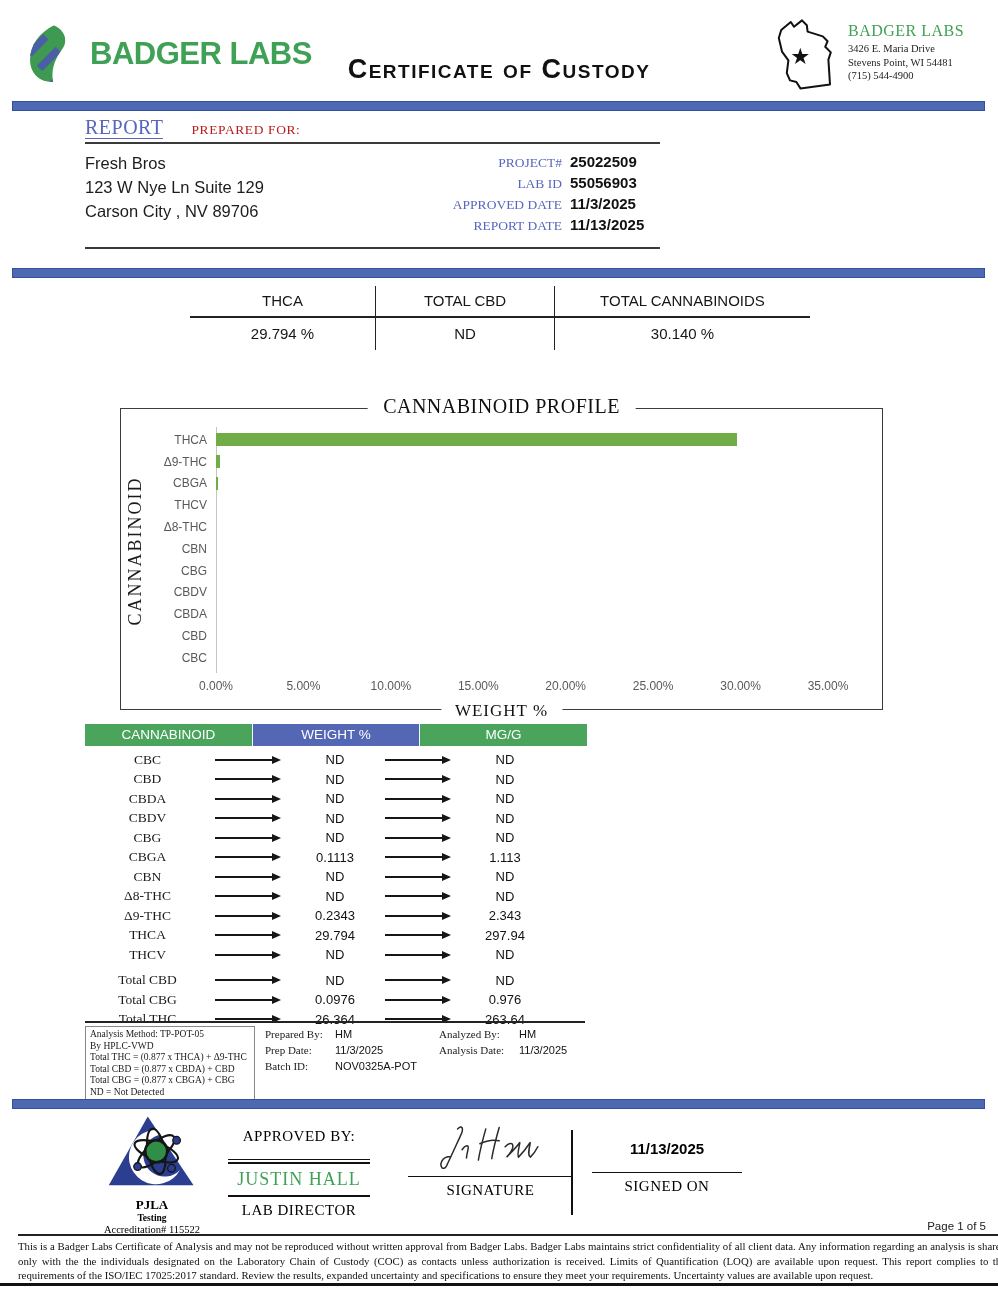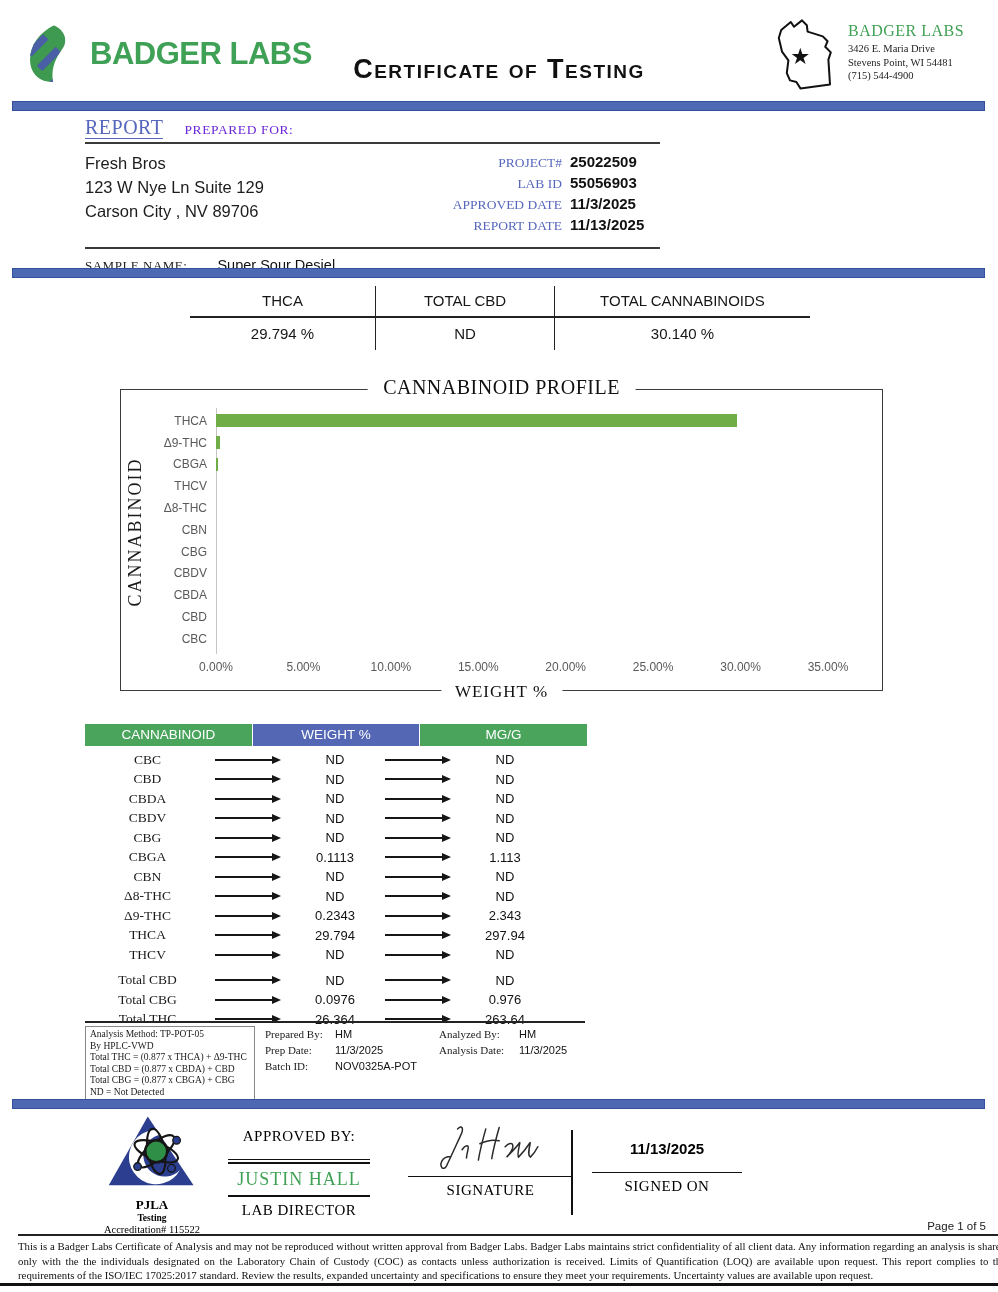--- a/index.html
+++ b/index.html
@@ -17,42 +17,42 @@
   .lab-name { font-size:16px; color:#3fa155; letter-spacing:0.5px; margin-bottom:2px; }
   .lab-addr { font-size:10.5px; color:#222; line-height:1.3; }
 
   .hbar { position:absolute; left:12px; width:973px; height:10px; border:1px solid #32509f; }
   .hbar1 { top:101px; } .hbar2 { top:268px; } .hbar3 { top:1099px; }
 
   
   .report-wrap { position:absolute; top:116px; left:85px; width:575px; }
   .rp-heading { border-bottom:2px solid #3a3a3a; padding-bottom:3px; }
   .rp-primary { font-size:20px; color:#5767bd; border-bottom:1.5px solid #5767bd; letter-spacing:0.5px; }
-  .rp-secondary { font-size:13.5px; color:#6d28d9; margin-left:17px; letter-spacing:0.6px; }
+  .rp-secondary { font-size:13.5px; color:#b91c1c; margin-left:24px; letter-spacing:0.6px; }
   .rp-body { display:flex; border-bottom:2px solid #3a3a3a; padding:8px 0 10px; }
   .client { width:300px; font-family:"Liberation Sans", sans-serif; font-size:16.5px; line-height:1.45; color:#1c1c1c; }
   .meta { flex:1; padding-top:1px; }
   .meta-row { display:flex; justify-content:flex-end; align-items:baseline; margin-bottom:3px; }
   .meta-label { font-size:13.5px; color:#5767bd; text-align:center; }
   .meta-value { font-family:"Liberation Sans", sans-serif; font-weight:bold; font-size:15px; width:90px; margin-left:8px; color:#111; }
   .sample-row { padding-top:7px; }
   .sample-label { font-size:13px; letter-spacing:0.5px; color:#222; }
   .sample-value { font-family:"Liberation Sans", sans-serif; font-size:14.5px; color:#111; margin-left:26px; }
 
   
   .summary { position:absolute; top:286px; left:190px; width:620px; font-family:"Liberation Sans", sans-serif; color:#161616; }
   .sum-row { display:flex; }
   .sum-head { border-bottom:2px solid #222; }
   .sum-cell { text-align:center; font-size:15px; }
   .c1 { width:185px; } .c2 { width:180px; border-left:1.5px solid #222; border-right:1.5px solid #222; } .c3 { width:255px; }
   .sum-head .sum-cell { height:30px; line-height:30px; }
   .sum-vals .sum-cell { height:32px; line-height:32px; }
 
   
-  .chart-frame { position:absolute; top:389px; left:120px; width:763px; height:302px; border:1.6px solid #3c3c3c; }
+  .chart-frame { position:absolute; top:408px; left:120px; width:763px; height:302px; border:1.6px solid #3c3c3c; }
   .chart-title { position:absolute; top:-14px; left:50%; transform:translateX(-50%); background:#fff; padding:0 16px; font-size:20px; letter-spacing:0.5px; color:#111; white-space:nowrap; }
   .chart-ylabel { position:absolute; left:14px; top:142px; transform:translate(-50%,-50%) rotate(-90deg); font-size:18px; letter-spacing:2px; color:#1a1a1a; white-space:nowrap; }
   .crows { position:absolute; top:20px; left:0; right:0; }
   .crow { height:21.8px; display:flex; align-items:center; }
   .clabel { width:95px; padding-right:9px; text-align:right; font-family:"Liberation Sans", sans-serif; font-size:12px; color:#595959; }
   .cbar { height:13px; }
   .axis-vline { position:absolute; left:95px; top:18px; height:246px; border-left:1px solid #c4c4c4; }
   .ticks { position:absolute; top:270px; left:95px; width:612px; height:16px; }
   .tick { position:absolute; transform:translateX(-50%); font-family:"Liberation Sans", sans-serif; font-size:12px; color:#595959; white-space:nowrap; }
   .chart-xlabel { position:absolute; bottom:-12px; left:50%; transform:translateX(-50%); background:#fff; padding:0 14px; font-size:17px; letter-spacing:1px; color:#111; white-space:nowrap; }
@@ -119,21 +119,21 @@
         <g fill="#4a5fa5">
           <polygon points="0,30 19,11 25,17 6,36"></polygon>
           <polygon points="12,46 33,25 39,31 18,52"></polygon>
           <polygon points="26,64 47,43 53,49 32,70"></polygon>
         </g>
       </g>
     </svg>
     <span class="brand-text">BADGER LABS</span>
   </div>
 
-  <div class="coa-title">Certificate of Testing</div>
+  <div class="coa-title">Certificate of Custody</div>
 
   <div class="lab-box">
     <svg width="72" height="80" viewBox="0 0 90 100">
       <path d="M14,20 L26,10 L30,16 L40,8 L46,14 L47,22 L66,28 L72,34 L69,41 L76,48 L73,57 L75,88 L38,93 L33,85 L25,83 L21,74 L23,58 L15,47 L11,30 Z" fill="#fff" stroke="#111" stroke-width="2.5" stroke-linejoin="round"></path>
       <text x="38" y="62" text-anchor="middle" font-size="28" fill="#111">★</text>
     </svg>
     <div class="lab-text">
       <div class="lab-name">BADGER LABS</div>
       <div class="lab-addr">3426 E. Maria Drive</div>
       <div class="lab-addr">Stevens Point, WI 54481</div>
@@ -165,24 +165,20 @@
         </div>
         <div class="meta-row">
           <span class="meta-label">APPROVED DATE</span>
           <span class="meta-value">11/3/2025</span>
         </div>
         <div class="meta-row">
           <span class="meta-label">REPORT DATE</span>
           <span class="meta-value">11/13/2025</span>
         </div>
       </div>
-    </div>
-    <div class="sample-row">
-      <span class="sample-label">SAMPLE NAME:</span>
-      <span class="sample-value">Super Sour Desiel</span>
     </div>
   </div>
 
   <div class="hbar hbar2" style="background: rgb(77, 105, 177);"></div>
 
   <div class="summary">
     <div class="sum-row sum-head">
       <div class="sum-cell c1">THCA</div>
       <div class="sum-cell c2">TOTAL CBD</div>
       <div class="sum-cell c3">TOTAL CANNABINOIDS</div>

